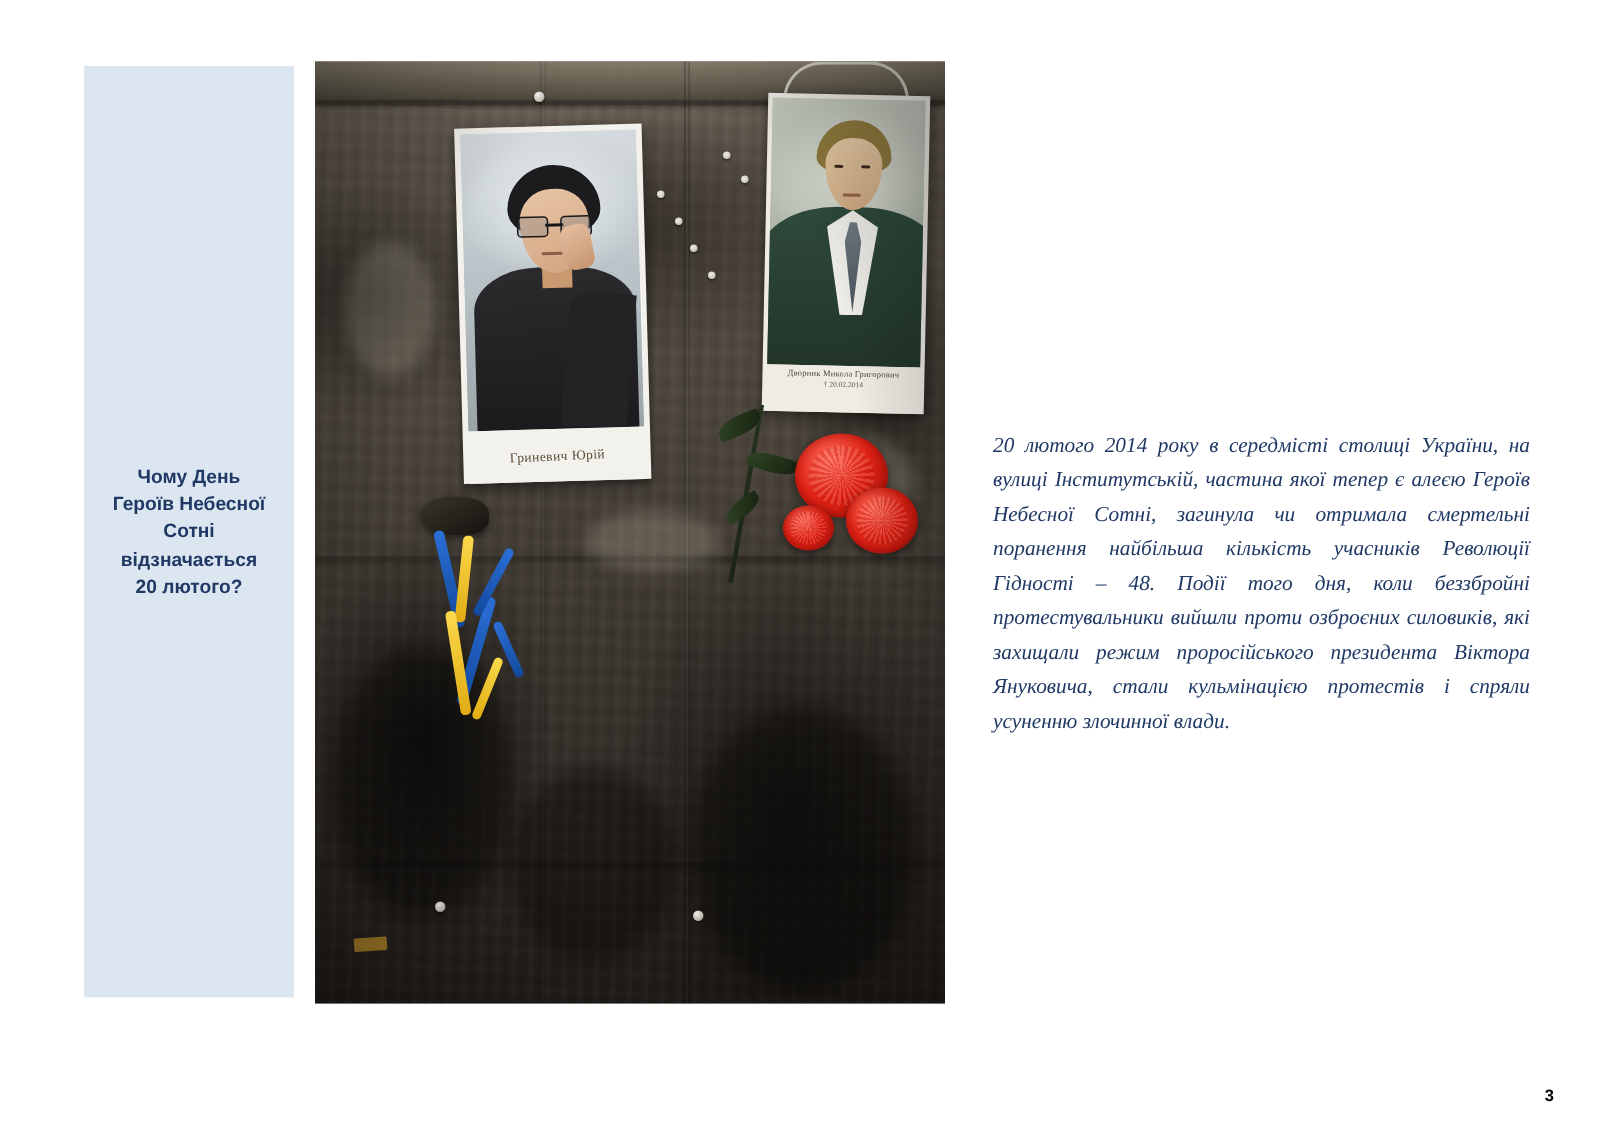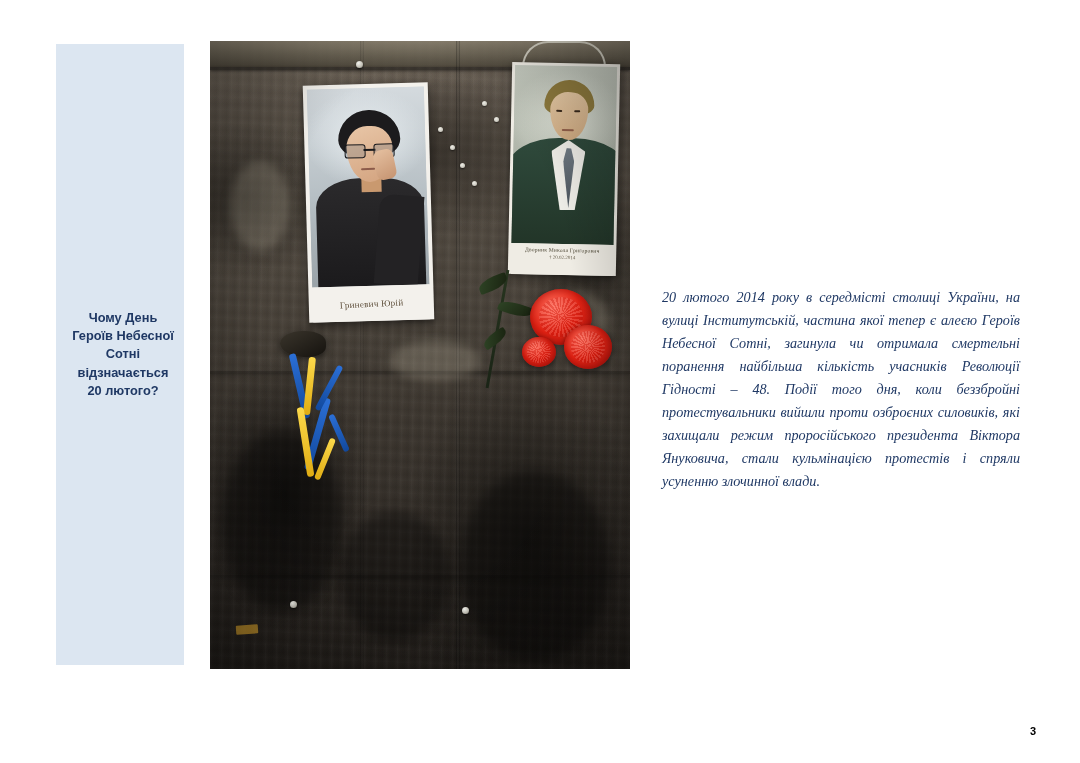--- a/index.html
+++ b/index.html
@@ -14,26 +14,26 @@
     background: #ffffff;
     overflow: hidden;
     font-family: "Liberation Sans", sans-serif;
   }
 
   
   .side-panel {
     position: absolute;
     left: 56px;
     top: 44px;
-    width: 128px;
+    width: 140px;
     height: 621px;
     background: #dce6f1;
     display: flex;
     align-items: center;
-    justify-content: flex-end;
+    justify-content: center;
   }
   .side-panel-text {
     width: 122px;
     text-align: center;
     font-size: 12.8px;
     font-weight: bold;
     line-height: 1.42;
     color: #1f3864;
     white-space: pre-line;
   }

